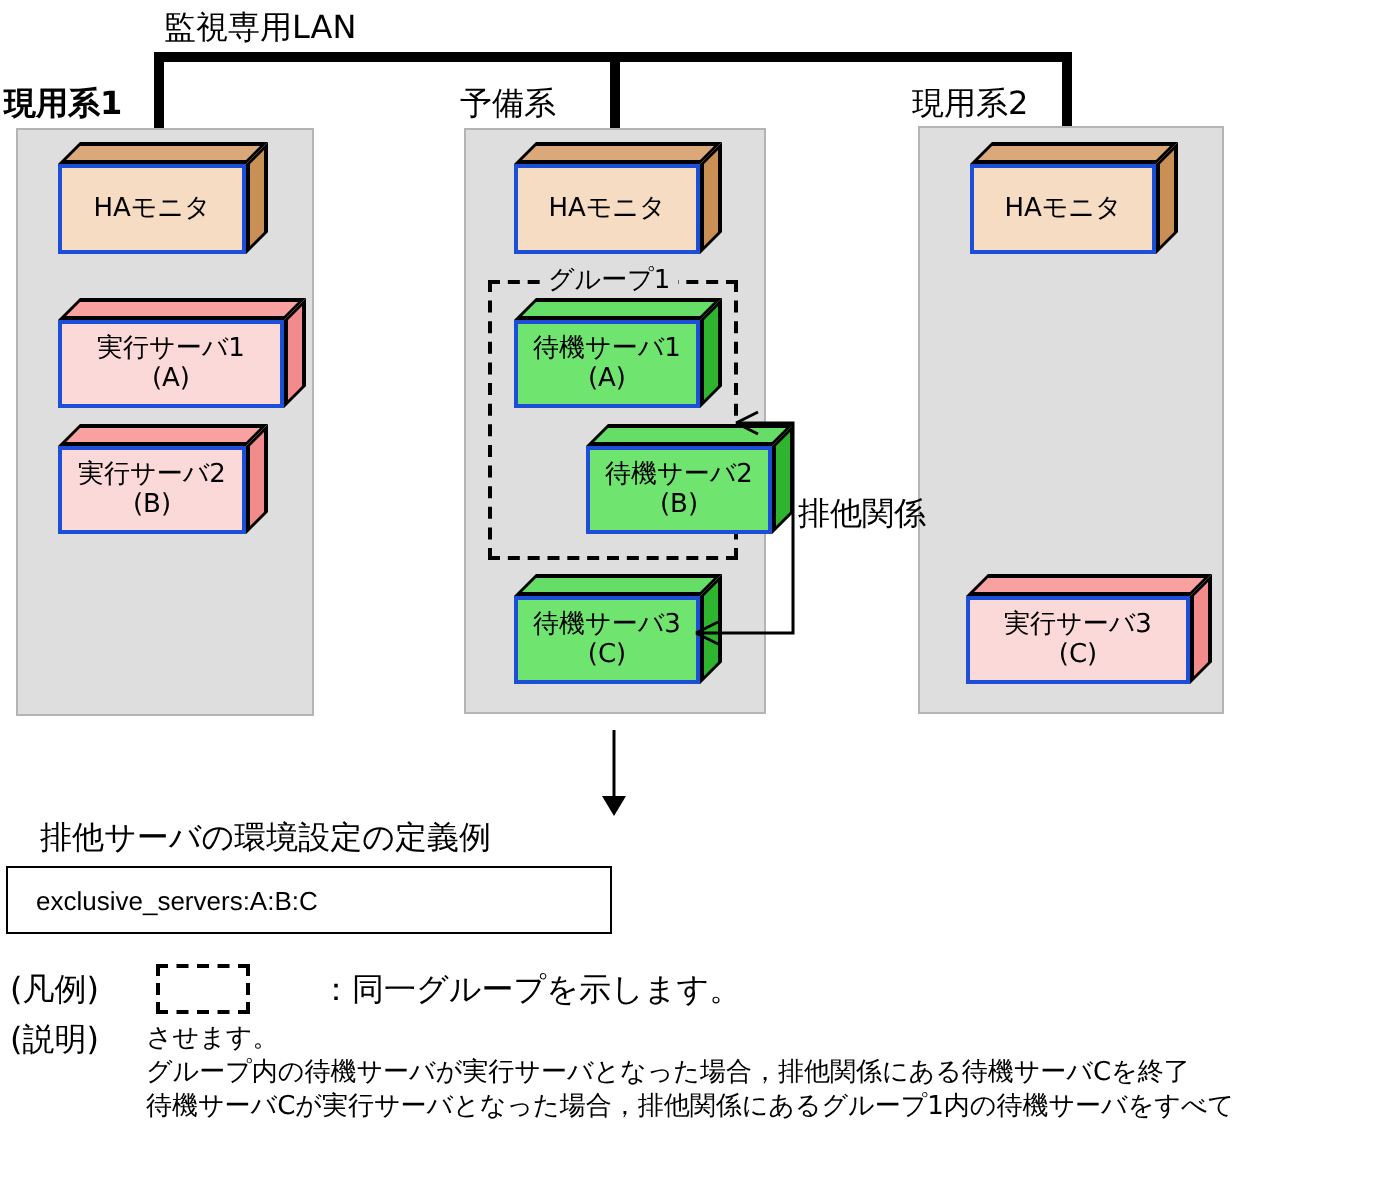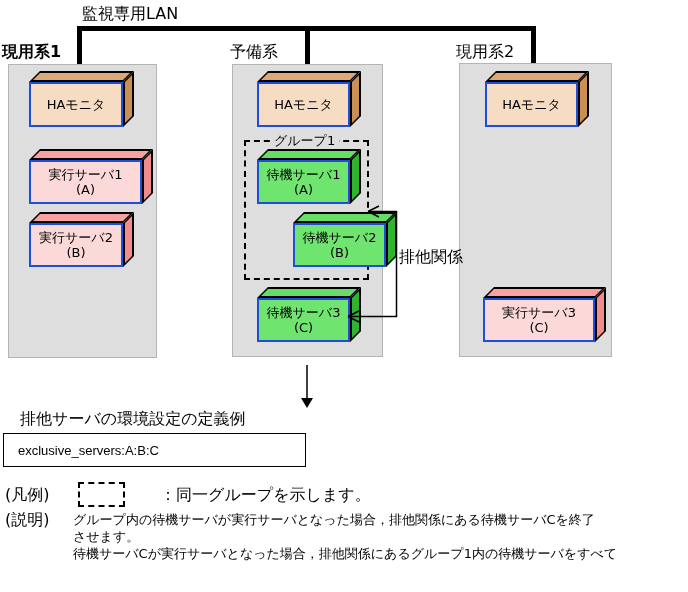--- a/index.html
+++ b/index.html
@@ -175,18 +175,18 @@
   <div class="code-box" style="left:3px;top:433px;width:303px;height:34px;">
     <span class="code-text">exclusive_servers:A:B:C</span>
   </div>
 
   <div class="abs lbl" style="left:5px;top:488px;">(凡例)</div>
   <div class="legend-dash" style="left:78px;top:482px;width:47px;height:25px;"></div>
   <div class="abs lbl" style="left:140px;top:488px;margin-left:20px;">：同一グループを示します。</div>
 
   <div class="abs lbl" style="left:5px;top:513px;">(説明)</div>
   <div class="expl-lines" style="left:73px;top:511px;">
+    <div>させます。</div>
     <div>グループ内の待機サーバが実行サーバとなった場合，排他関係にある待機サーバCを終了</div>
-    <div>させます。</div>
     <div>待機サーバCが実行サーバとなった場合，排他関係にあるグループ1内の待機サーバをすべて</div>
   </div>
 
 </div>
 
 </body></html>

